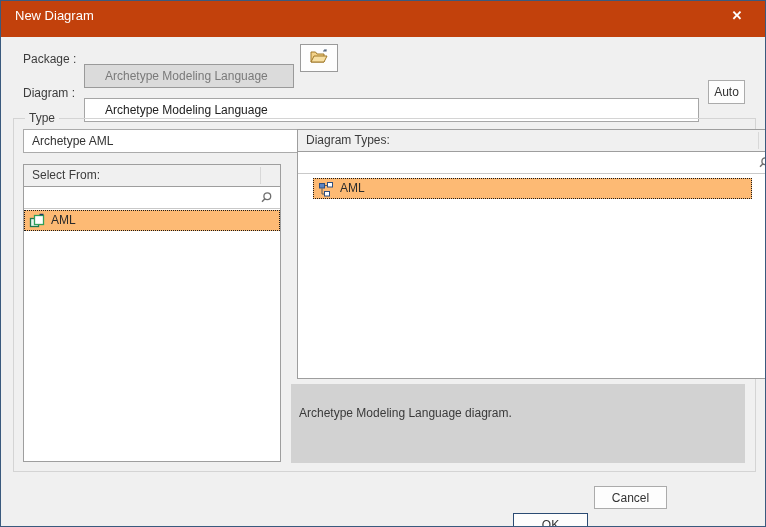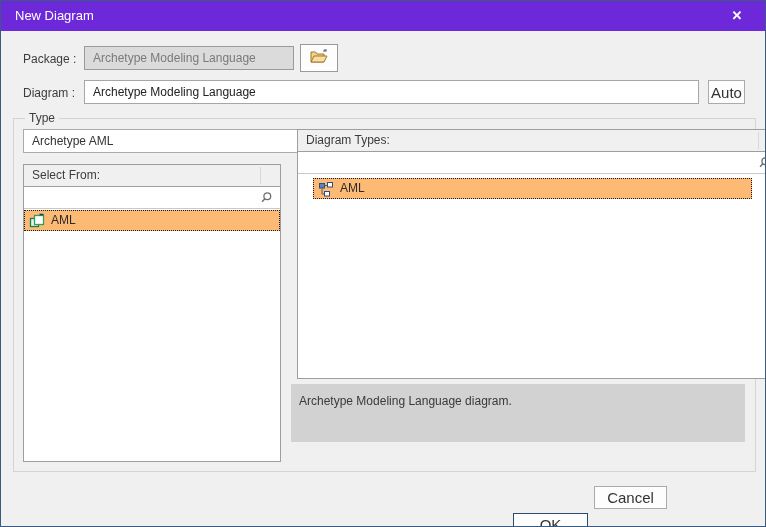--- a/index.html
+++ b/index.html
@@ -4,48 +4,48 @@
 <style>
   * { box-sizing: border-box; margin: 0; padding: 0; }
   html, body { width: 766px; height: 527px; }
   body { font-family: "Liberation Sans", sans-serif; font-size: 12px; color: #333; }
 
   .dialog {
     position: relative; width: 766px; height: 527px;
     background: #f0f0f0; border: 1px solid #3a5a7e; overflow: hidden;
   }
   .titlebar {
-    position: absolute; left: 0; top: 0; right: 0; height: 30px;
-    background: #6d28d9; color: #fff; font-size: 13px; line-height: 30px;
+    position: absolute; left: 0; top: 0; right: 0; height: 36px;
+    background: #c2410c; color: #fff; font-size: 13px; line-height: 30px;
     padding-left: 14px;
   }
   .close-btn {
     position: absolute; right: 14px; top: 0; width: 28px; height: 30px;
     color: #fff; text-align: center; line-height: 30px; font-size: 13px;
     cursor: pointer; font-weight: bold;
   }
 
   .label { position: absolute; color: #3c3c3c; }
 
   .txtfield {
     position: absolute; height: 24px; border: 1px solid #a6a6a6; background: #fff;
     font-family: "Liberation Sans", sans-serif; font-size: 12px; color: #222;
-    padding: 0 8px; outline: none;
+    padding: 0 20px; outline: none; margin-top: 18px;
   }
   .txtfield.disabled { background: #dbdbdb; color: #7a7a7a; border-color: #9a9a9a; }
 
   .icon-btn {
     position: absolute; width: 38px; height: 28px; background: #fdfdfd;
     border: 1px solid #9a9a9a; display: flex; align-items: center; justify-content: center;
     cursor: pointer;
   }
 
   .btn {
     position: absolute; height: 23px; background: #fdfdfd; border: 1px solid #ababab;
-    font-family: "Liberation Sans", sans-serif; font-size: 15px; color: #333;
+    font-family: "Liberation Sans", sans-serif; font-size: 12px; color: #333;
     text-align: center; cursor: pointer;
   }
   .btn.default { border: 1px solid #2b4b73; margin-top: 27px; }
 
   .groupbox {
     position: absolute; left: 12px; top: 117px; width: 743px; height: 354px;
     border: 1px solid #d4d4d4;
   }
   .groupbox-label {
     position: absolute; left: 24px; top: 110px; background: #f0f0f0;
@@ -87,22 +87,22 @@
   .list-item {
     position: relative; height: 21px; margin-top: 1px; line-height: 19px;
     display: flex; align-items: center; cursor: pointer;
   }
   .list-item.selected { background: #fdba74; border: 1px dotted #1a1a1a; }
   .list-item .item-icon { margin: 0 6px 0 4px; display: inline-flex; }
   .list-item .item-label { color: #2b2b2b; }
   .listpanel.right .list-item { margin-left: 15px; margin-right: 26px; margin-top: 4px; }
 
   .description {
-    position: absolute; left: 290px; top: 383px; width: 454px; height: 58px;
-    background: #d2d2d2; padding: 10px 8px; color: #3a3a3a;
+    position: absolute; left: 290px; top: 383px; width: 454px; height: 79px;
+    background: #d2d2d2; padding: 22px 8px; color: #3a3a3a;
   }
 </style>
 </head>
 <body>
 
 <div class="dialog">
 
   <div class="titlebar">
     <span>New Diagram</span>
     <span class="close-btn">✕</span>

